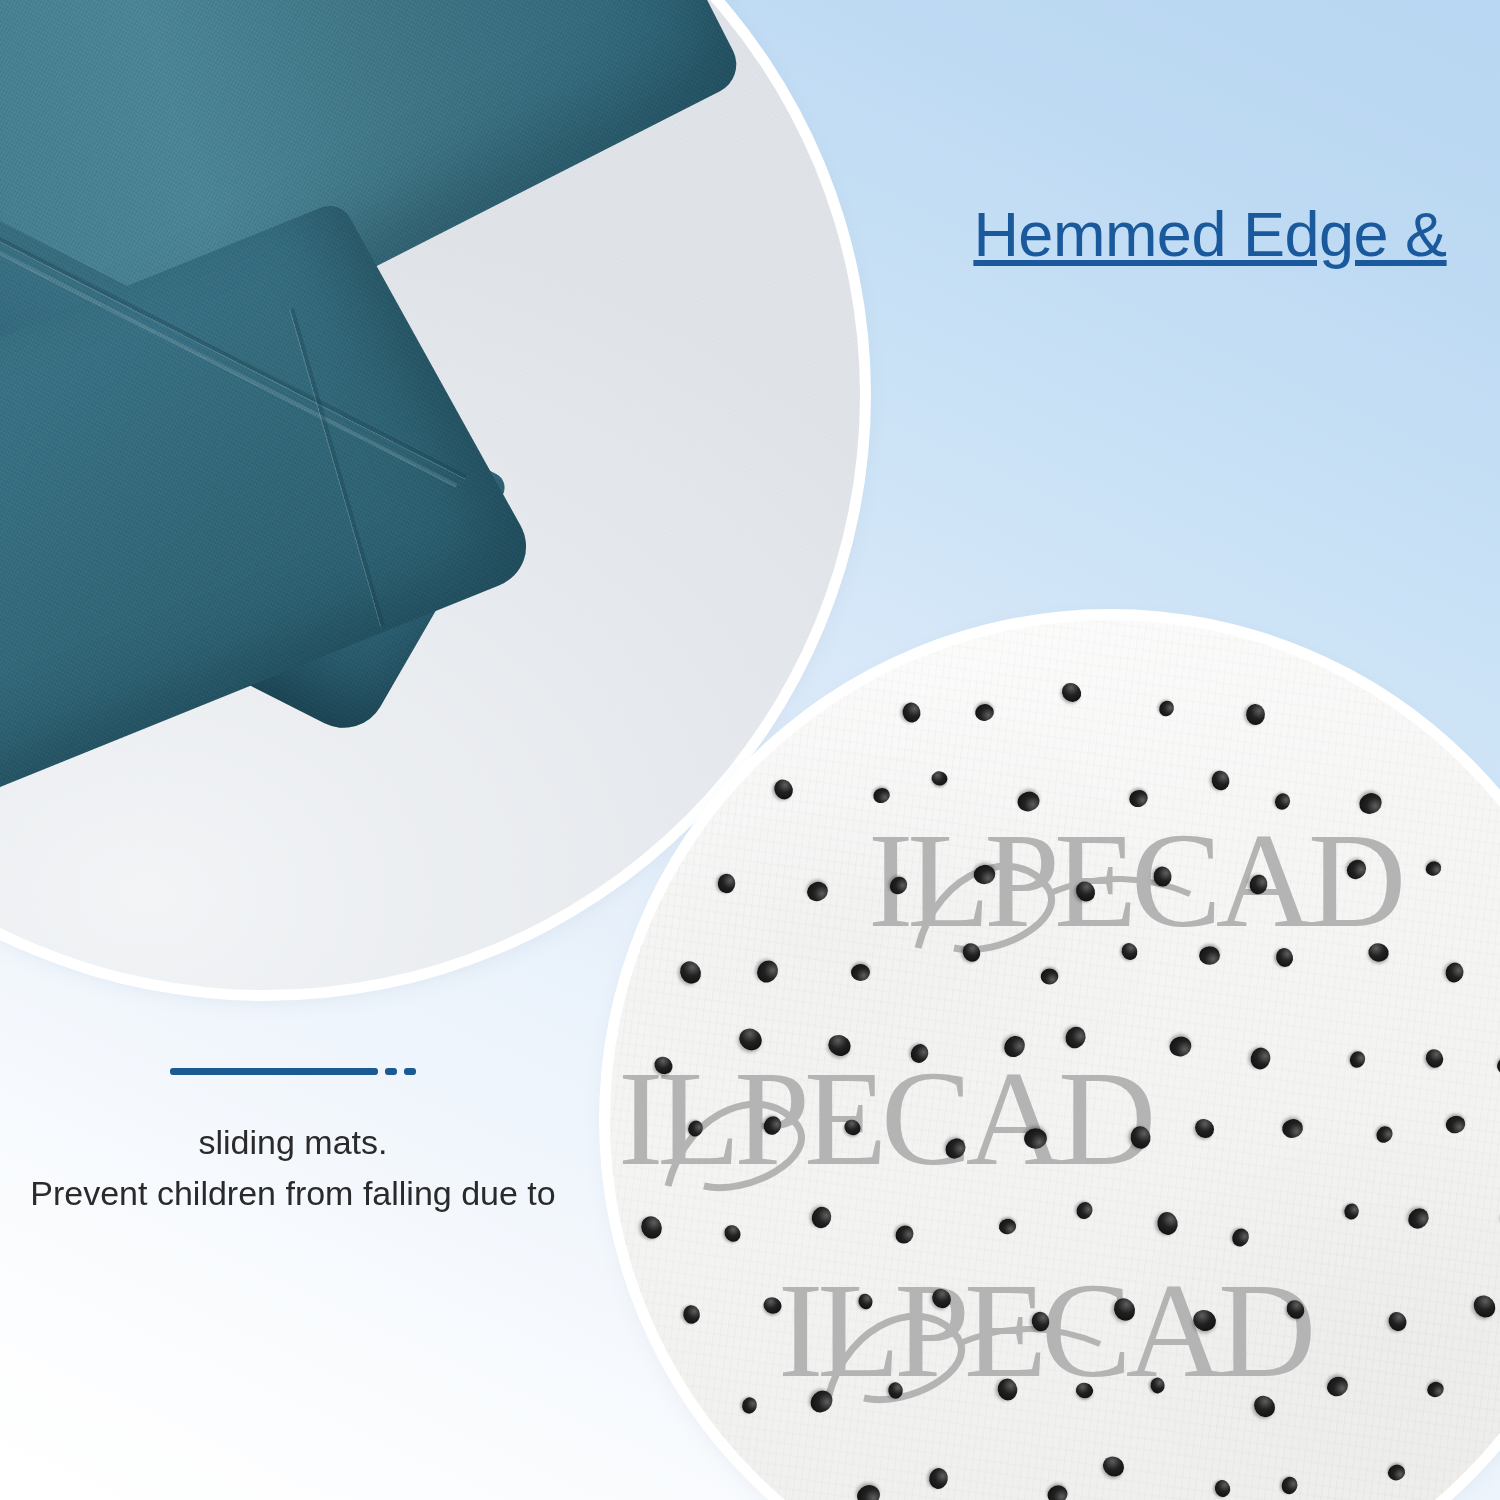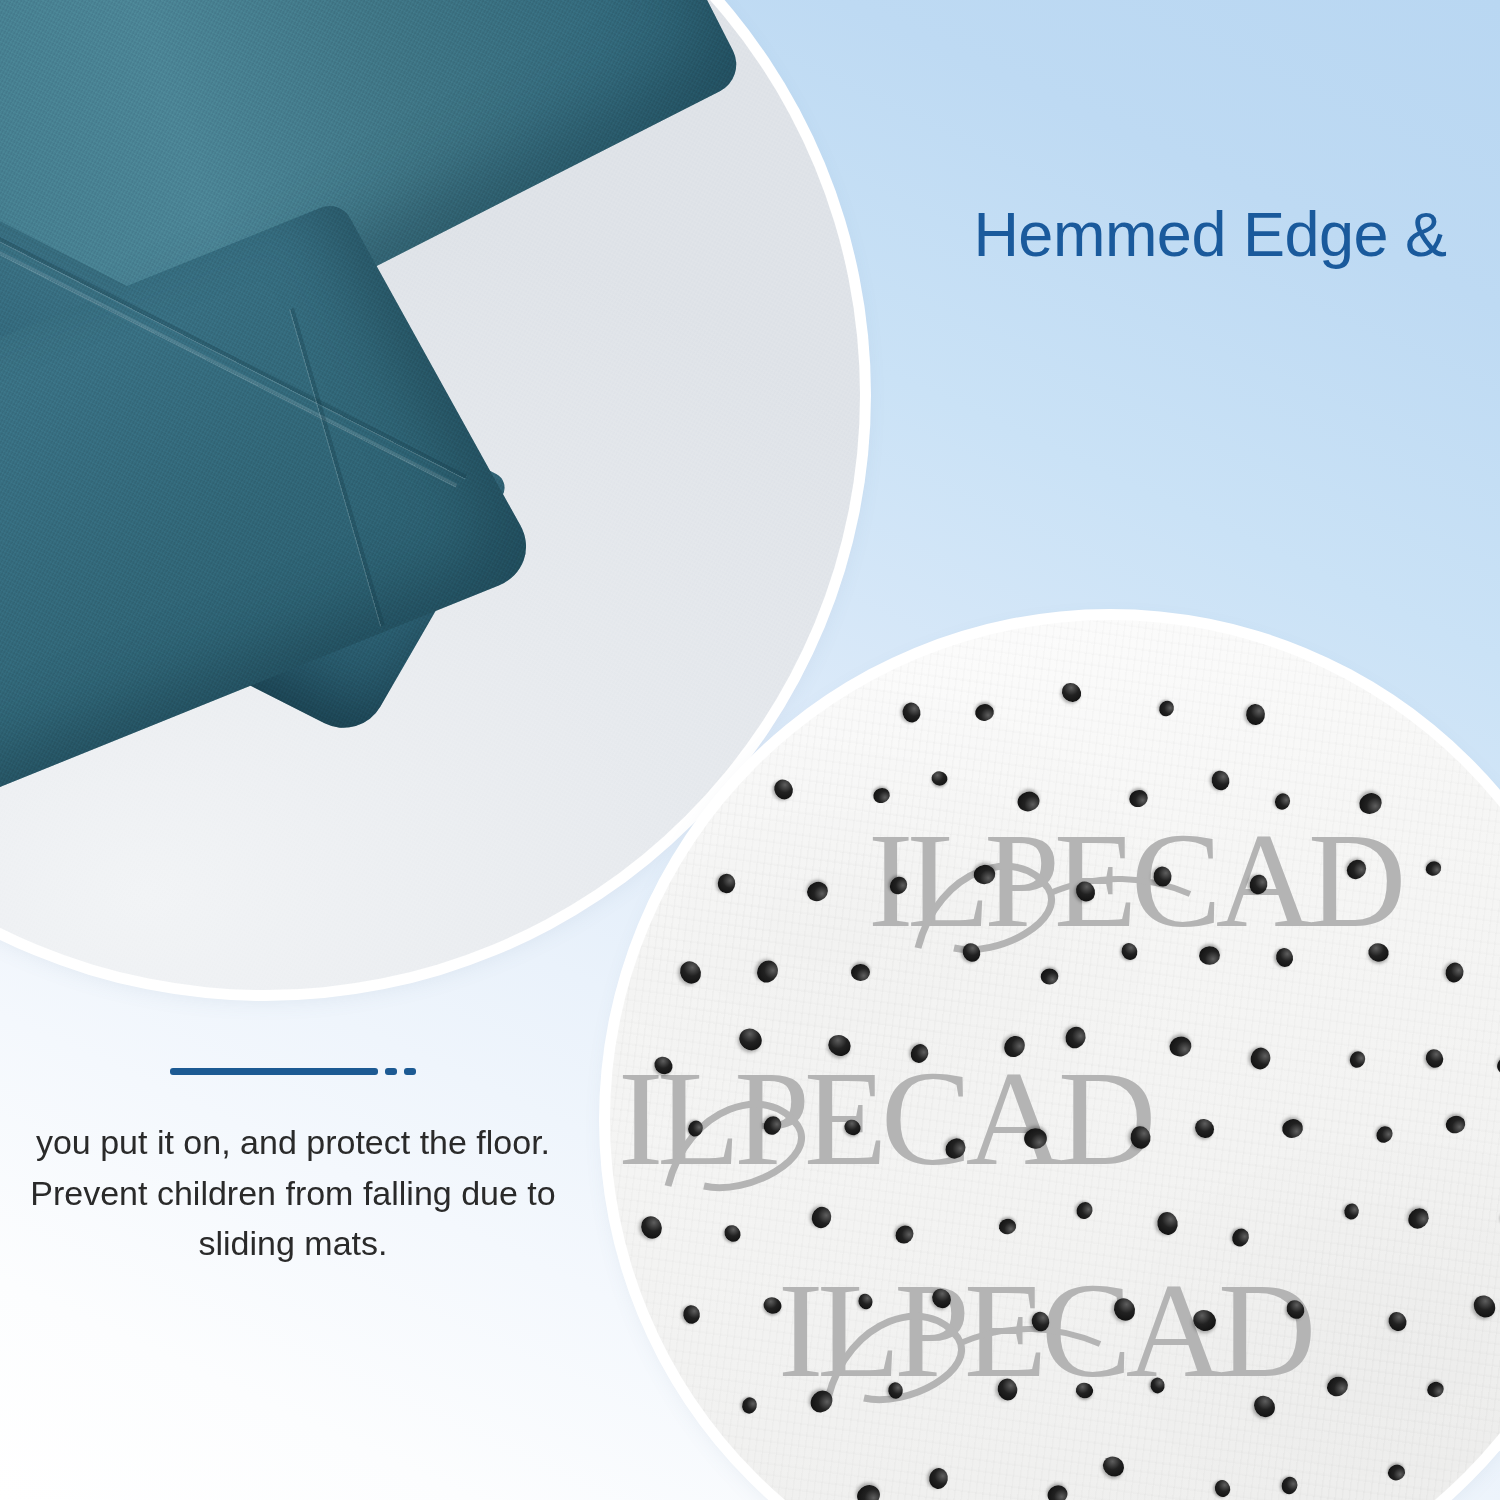--- a/index.html
+++ b/index.html
@@ -226,20 +226,21 @@
     position: absolute;
     left: 930px;
     top: 196px;
     width: 560px;
     text-align: center;
     color: #1a5a9c;
     font-size: 63px;
     line-height: 1.23;
     font-weight: 400;
     letter-spacing: -0.5px;
+    text-decoration: underline;
   }
   #headline-top .line { display: block; }
 
   #block-bottom-left {
     position: absolute;
     left: 8px;
     top: 1068px;
     width: 570px;
     text-align: center;
   }
@@ -417,19 +418,18 @@
 
   <div id="block-bottom-left">
 
     <div class="divider">
       <span class="bar"></span>
       <span class="pip"></span>
       <span class="pip"></span>
     </div>
 
     <div id="body-nonslip">
-      <span class="line">you put it on, and protect the floor.</span>
+      <span class="line">sliding mats.</span>
       <span class="line">Prevent children from falling due to</span>
-      <span class="line">sliding mats.</span>
     </div>
   </div>
 
 </div>
 
 </body></html>

